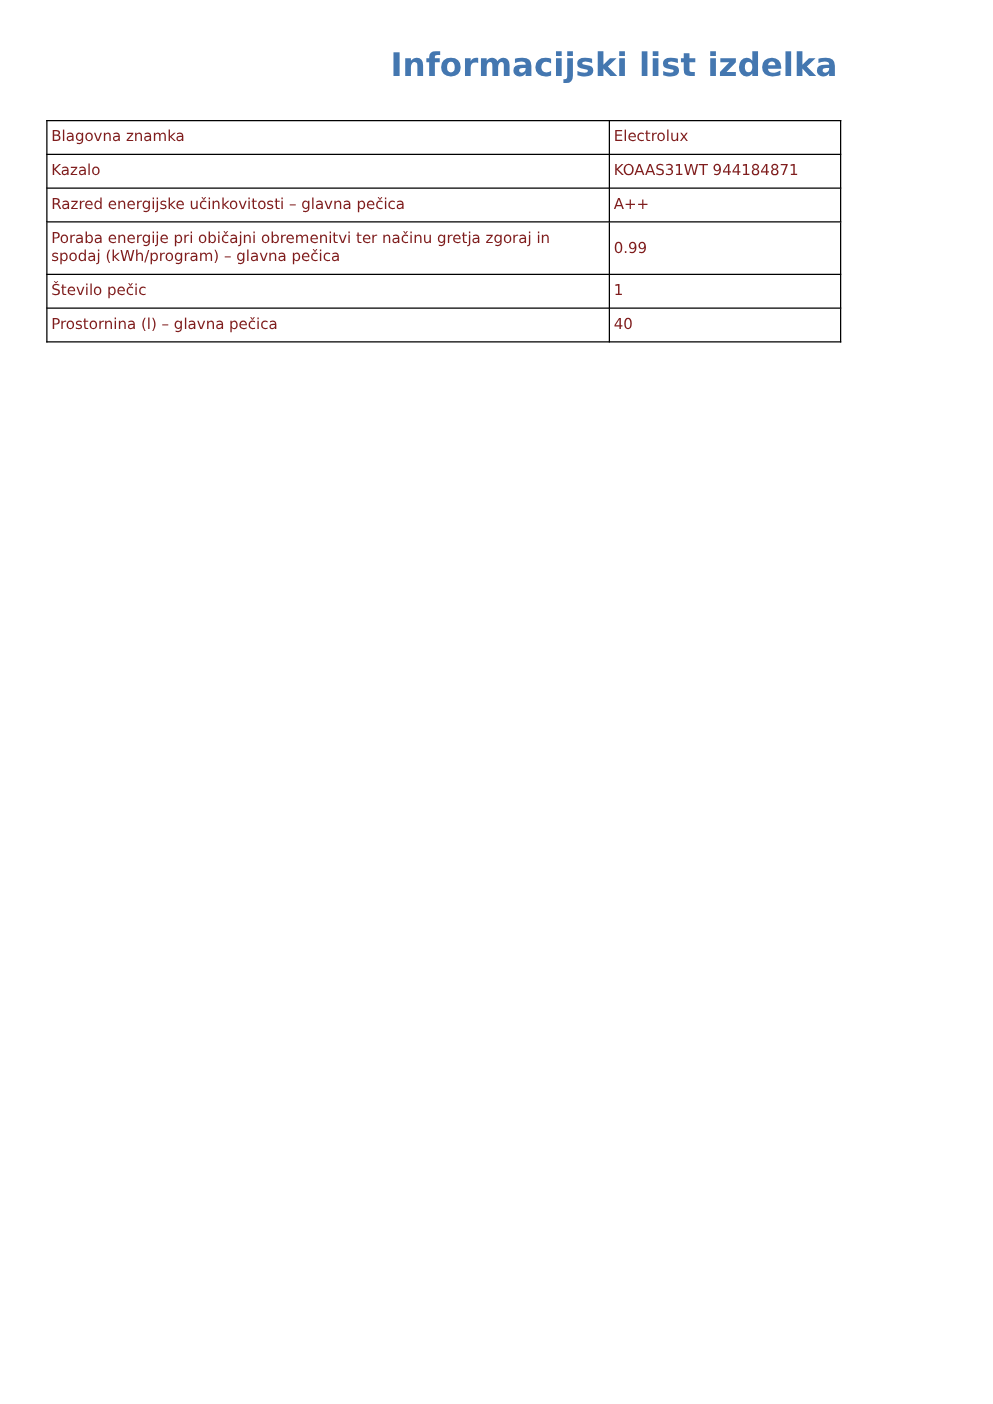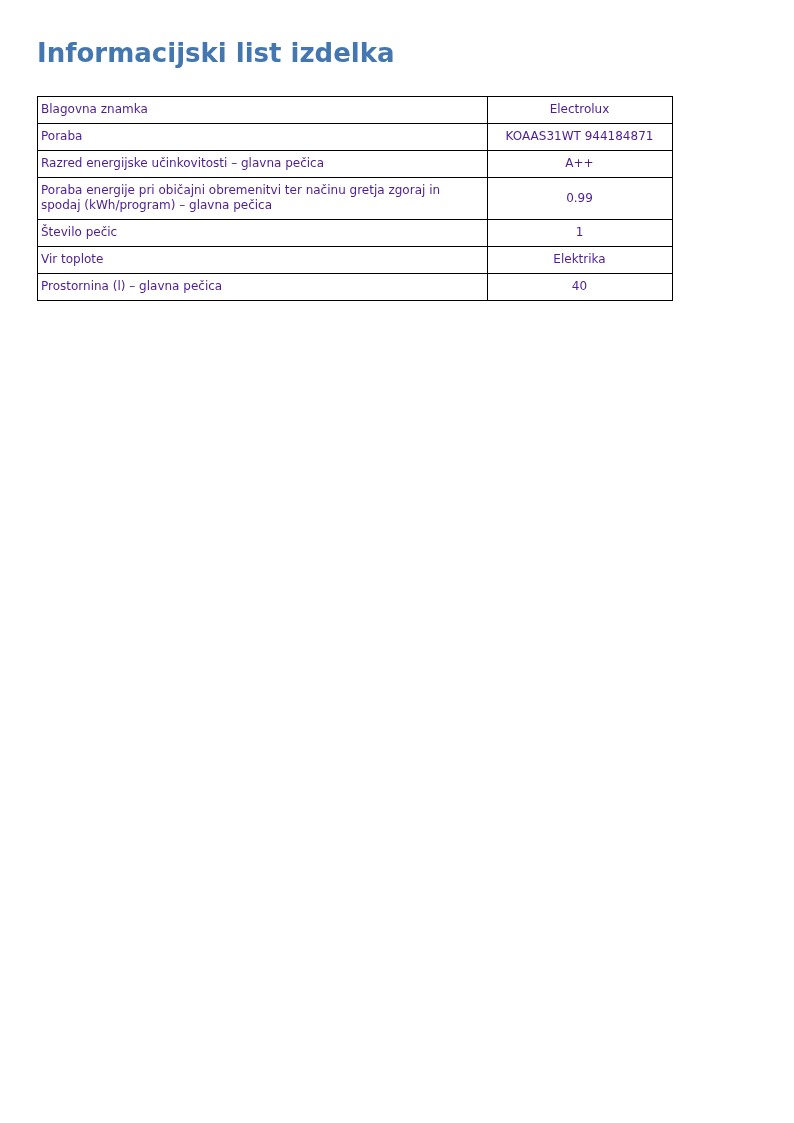--- a/index.html
+++ b/index.html
@@ -17,81 +17,77 @@
     color: #000000;
   }
   .content {
     position: absolute;
     left: 37px;
     top: 0;
     width: 633px;
   }
   .page-title {
     margin: 38px 0 0 0;
-    text-align: left;
+    text-align: right;
     font-family: "DejaVu Sans", sans-serif;
     font-weight: bold;
     font-size: 26px;
     line-height: 30px;
     color: #4477b0;
   }
   table.product-table {
     margin-top: 28px;
     width: 633px;
     border-collapse: collapse;
     table-layout: fixed;
   }
   table.product-table td {
     border: 1px solid #000000;
     font-family: "DejaVu Sans", sans-serif;
     font-size: 12px;
     line-height: 15px;
-    color: #4c1d95;
+    color: #7f1d1d;
     padding: 5px 4px 6px 3px;
     vertical-align: middle;
     word-wrap: break-word;
   }
   td.label-cell { width: 442px; }
-  td.value-cell { width: 177px; text-align: center; }
+  td.value-cell { width: 177px; }
 </style>
 </head>
 <body>
 
 <div class="page">
   <div class="content">
 
     <h1 class="page-title" style="color: rgb(68, 119, 176);">Informacijski list izdelka</h1>
 
     <table class="product-table">
       <tbody>
         <tr>
           <td class="label-cell">Blagovna znamka</td>
           <td class="value-cell">Electrolux</td>
         </tr>
         <tr>
-          <td class="label-cell">Poraba</td>
+          <td class="label-cell">Kazalo</td>
           <td class="value-cell">KOAAS31WT 944184871</td>
         </tr>
         <tr>
           <td class="label-cell">Razred energijske učinkovitosti – glavna pečica</td>
           <td class="value-cell">A++</td>
         </tr>
         <tr>
           <td class="label-cell">Poraba energije pri običajni obremenitvi ter načinu gretja zgoraj in spodaj (kWh/program) – glavna pečica</td>
           <td class="value-cell">0.99</td>
         </tr>
         <tr>
           <td class="label-cell">Število pečic</td>
           <td class="value-cell">1</td>
         </tr>
         <tr>
-          <td class="label-cell">Vir toplote</td>
-          <td class="value-cell">Elektrika</td>
-        </tr>
-        <tr>
           <td class="label-cell">Prostornina (l) – glavna pečica</td>
           <td class="value-cell">40</td>
         </tr>
       </tbody>
     </table>
 
   </div>
 </div>
 
 </body></html>

